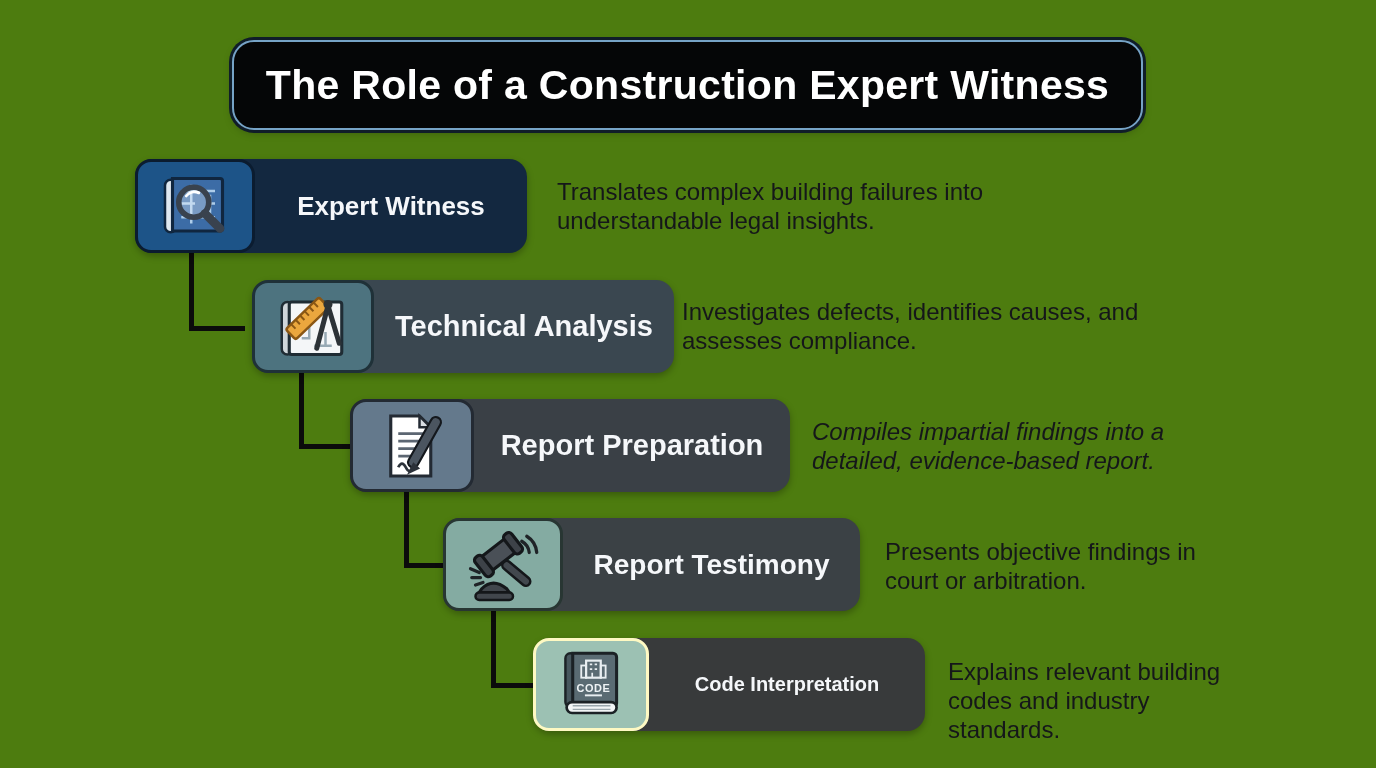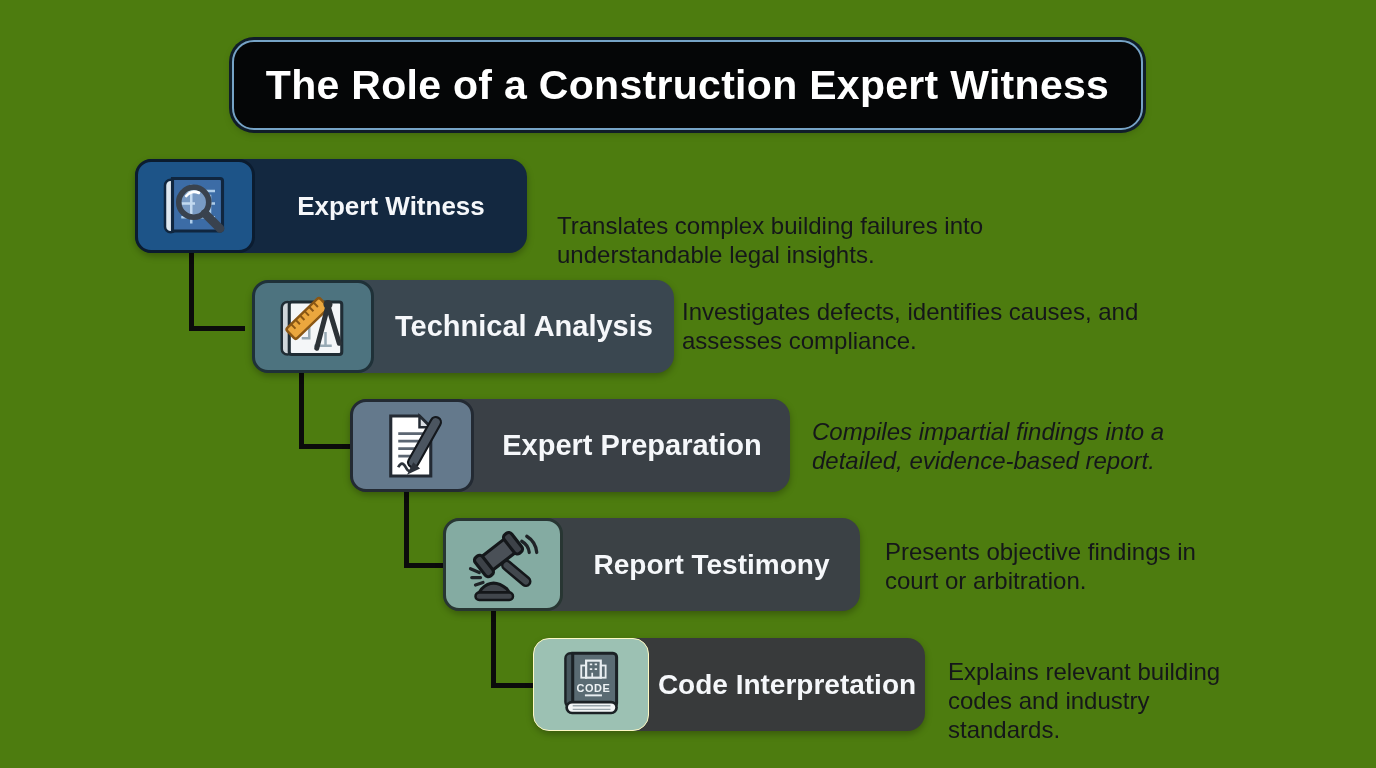--- a/index.html
+++ b/index.html
@@ -33,26 +33,26 @@
 
   .row3{left:350px;top:399px;width:440px;height:93px;background:#3a4046;}
   .row3 .tile{width:124px;background:#64798c;border:3px solid #232a33;}
   .row3 .label{font-size:29px;}
 
   .row4{left:443px;top:518px;width:417px;height:93px;background:#3b4145;}
   .row4 .tile{width:120px;background:#84aba2;border:3px solid #283633;}
   .row4 .label{font-size:28px;}
 
   .row5{left:533px;top:638px;width:392px;height:93px;background:#383a3b;}
-  .row5 .tile{width:116px;background:#9cc1b3;border:1px solid #fef9c3;}
-  .row5 .label{font-size:28px;}
+  .row5 .tile{width:116px;background:#9cc1b3;border:3px solid #fef9c3;}
+  .row5 .label{font-size:20px;}
 
   
   .desc{position:absolute;font-size:24px;line-height:29px;color:#15171a;}
-  .desc1{left:557px;top:177px;width:480px;margin-top:34px;}
+  .desc1{left:557px;top:177px;width:480px;}
   .desc2{left:682px;top:297px;width:510px;}
   .desc3{left:812px;top:417px;width:400px;font-style:italic;}
   .desc4{left:885px;top:537px;width:350px;}
   .desc5{left:948px;top:657px;width:315px;}
 
   
   .connector{position:absolute;border-left:5px solid #0b0b0b;border-bottom:5px solid #0b0b0b;}
   .conn1{left:189px;top:252px;width:51px;height:74px;}
   .conn2{left:299px;top:372px;width:51px;height:72px;}
   .conn3{left:404px;top:491px;width:39px;height:72px;}
@@ -113,21 +113,21 @@
       <svg viewBox="0 0 64 64" width="80" height="80">
         <path d="M15 8 h23 l9 9 v39 h-32 z" fill="#ffffff" stroke="#232a33" stroke-width="2.5"></path>
         <path d="M38 8 v9 h9 z" fill="#d9dee3" stroke="#232a33" stroke-width="2"></path>
         <path d="M21 22 h20 M21 28 h20 M21 34 h16 M21 40 h11" stroke="#5c6672" stroke-width="2.2"></path>
         <path d="M21 49 q3 -6 6 0 t6 0" stroke="#2d333b" stroke-width="2.2" fill="none"></path>
         <line x1="51" y1="13" x2="33" y2="45" stroke="#14181d" stroke-width="10" stroke-linecap="round"></line>
         <line x1="51" y1="13" x2="33" y2="45" stroke="#4b5560" stroke-width="6.5" stroke-linecap="round"></line>
         <path d="M33 45 l-5 10 l10.5 -5 z" fill="#2b3139"></path>
       </svg>
     </div>
-    <div class="label">Expert Preparation</div>
+    <div class="label">Report Preparation</div>
   </div>
   <div class="desc desc3">Compiles impartial findings into a detailed, evidence-based report.</div>
 
   <div class="pill row4">
     <div class="tile">
       <svg viewBox="0 0 64 64" width="80" height="80">
         <g transform="rotate(40 43 39)">
           <rect x="29" y="35.5" width="27" height="7" rx="3.5" fill="#42484e" stroke="#14171a" stroke-width="2"></rect>
         </g>
         <g transform="rotate(-38 28 24)">

